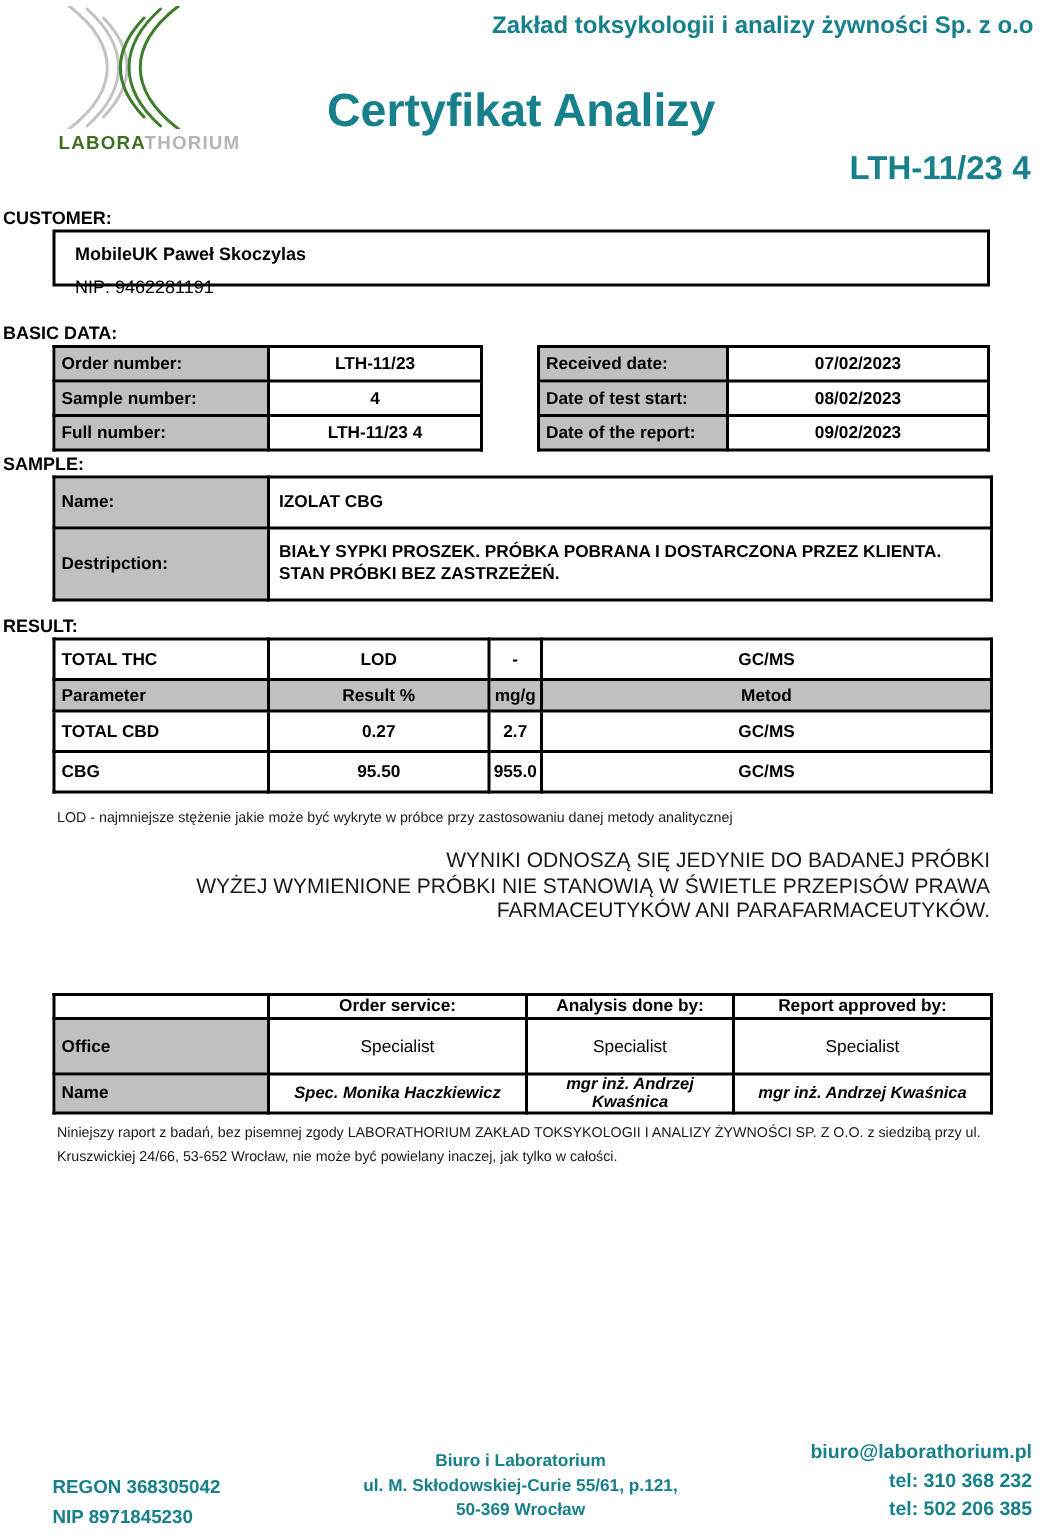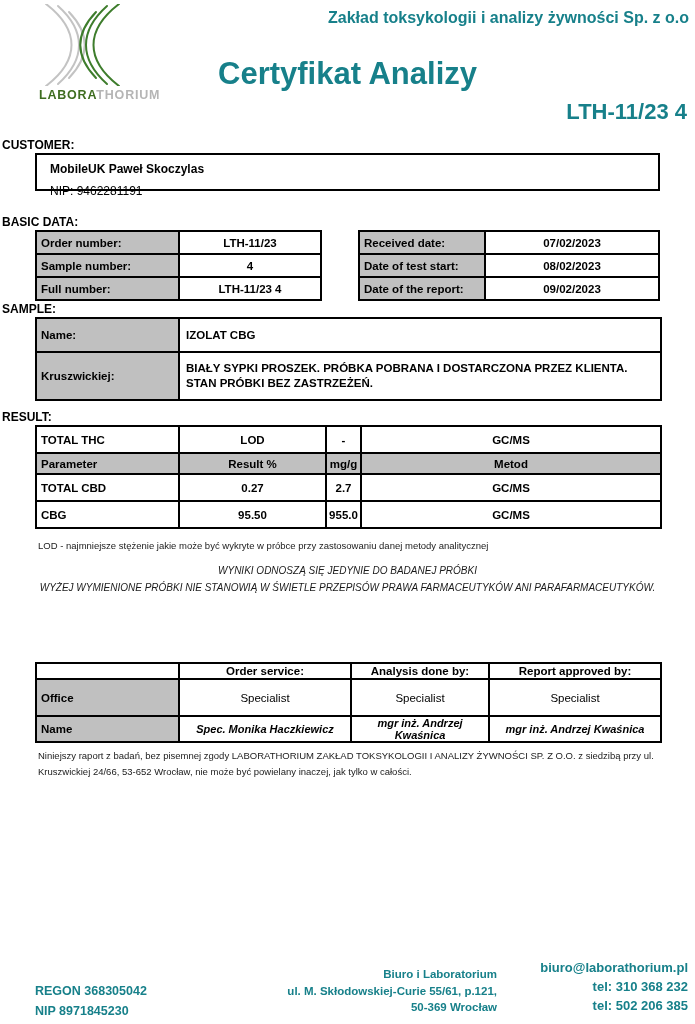--- a/index.html
+++ b/index.html
@@ -48,27 +48,27 @@
   .rt-param { text-align:left; padding-left:4px; font-weight:bold; }
   .rt-c { text-align:center; font-weight:bold; }
   
   .sig-table th { background:#fff; font-weight:bold; height:16px; font-size:11.5px; text-align:center; }
   .sig-office td { height:37px; }
   .sig-name td { height:17px; }
   .sig-c { text-align:center; font-weight:normal; }
   .sig-nm { text-align:center; font-weight:bold; font-style:italic; font-size:11px; }
   
   .lod-note { position:absolute; left:38px; top:540px; font-size:9.5px; color:#1a1a1a; }
-  .center-note { position:absolute; left:35px; width:625px; text-align:center; font-size:10px; color:#1a1a1a;font-style:italic; }
+  .center-note { position:absolute; left:35px; width:625px; text-align:right; font-size:14px; color:#1a1a1a; }
   .disclaimer { position:absolute; left:38px; top:748px; width:622px;
     font-size:9.5px; line-height:16px; color:#1a1a1a; }
   
   .footer-left { position:absolute; left:35px; top:981px; color:#17808a;
     font-weight:bold; font-size:12.5px; line-height:20px; }
-  .footer-center { position:absolute; left:197px; top:966px; width:300px; text-align:right;
+  .footer-center { position:absolute; left:197px; top:966px; width:300px; text-align:center;
     color:#17808a; font-weight:bold; font-size:11.5px; line-height:16.5px; }
   .footer-right { position:absolute; right:7px; top:958px; text-align:right;
     color:#17808a; font-weight:bold; font-size:13px; line-height:19px; }
 </style>
 </head>
 <body>
 
 <div class="page">
 
   <div class="logo">
@@ -146,21 +146,21 @@
     <colgroup>
         <col style="width:143px">
         <col style="width:482px">
       </colgroup>
     <tbody>
         <tr class="sample-name-row">
       <td class="cell-lbl">Name:</td>
       <td class="sample-val">IZOLAT CBG</td>
     </tr>
     <tr class="sample-desc-row">
-      <td class="cell-lbl">Kruszwickiej:</td>
+      <td class="cell-lbl">Destripction:</td>
       <td class="sample-val2">BIAŁY SYPKI PROSZEK. PRÓBKA POBRANA I DOSTARCZONA PRZEZ KLIENTA. STAN PRÓBKI BEZ ZASTRZEŻEŃ.</td>
     </tr>
   </tbody>
     </table>
 
   <div class="sec-label" style="top:410px">RESULT:</div>
   <table class="result-table" style="left:35px; top:425px; width:625px">
     <colgroup>
         <col style="width:143px">
         <col style="width:147px">

